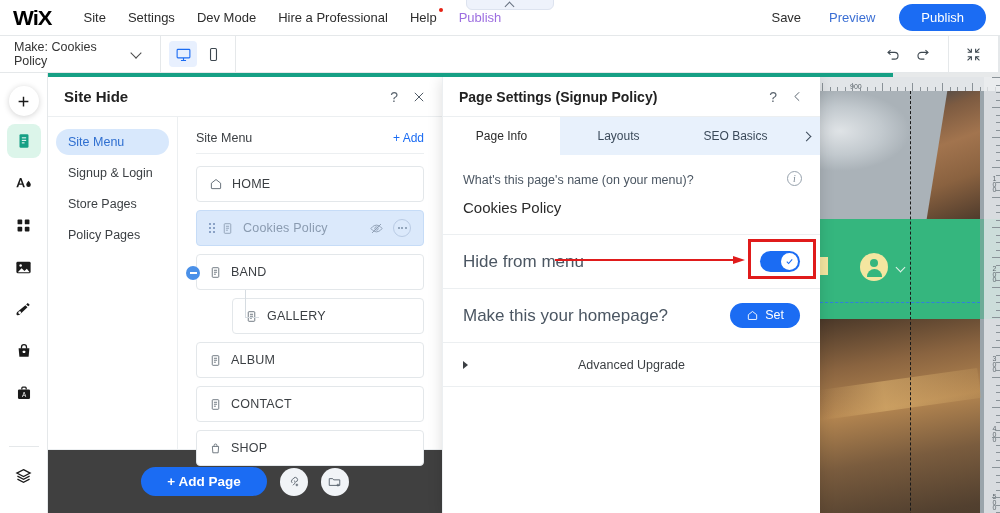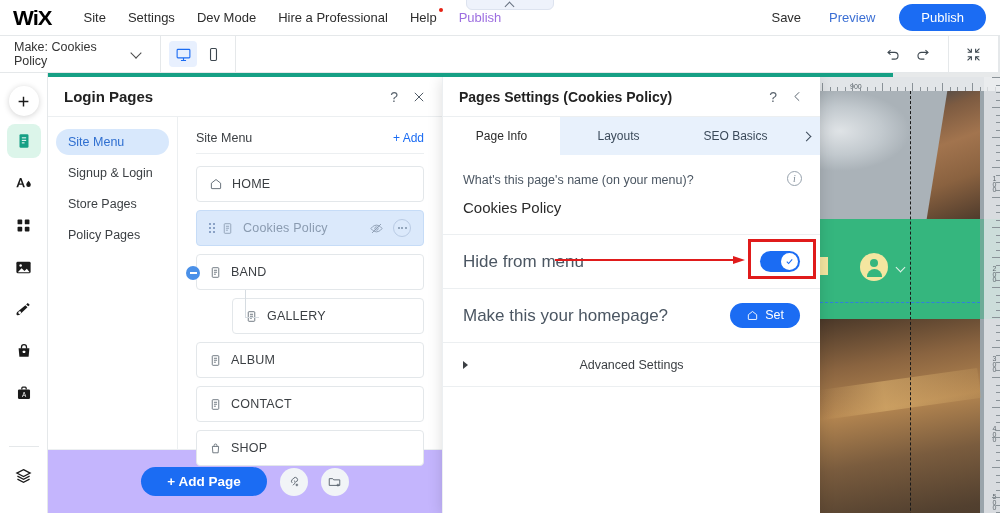--- a/index.html
+++ b/index.html
@@ -173,21 +173,21 @@
   }
   .band-dot:after { content:""; width:7px; height:1.6px; background:#fff; }
   .tree-line {
     position:absolute; left:12px; top:-9px; width:1px; height:27px; background:#d6dce1;
   }
   .tree-line:after {
     content:""; position:absolute; left:0; top:27px; width:14px; height:1px; background:#d6dce1;
   }
   .sp-foot {
     height:64px; flex:none; display:flex; align-items:center; justify-content:center;
-    gap:13px; border-top:1px solid #eceff1; background:#c4b5fd;
+    gap:13px; border-top:1px solid #eceff1; background:#404040;
   }
   .add-page-btn {
     background:#1b6cf3; color:#fff; font-size:13.5px; font-weight:bold;
     border-radius:17px; padding:8px 26px; line-height:1;
   }
   .circ-btn {
     width:28px; height:28px; border-radius:50%; background:#f1f4f7;
     display:flex; align-items:center; justify-content:center;
   }
 
@@ -593,21 +593,21 @@
       <span class="tick-v" style="top: 424px; width: 8px;"></span>
       <span class="tick-v" style="top: 431.5px; width: 4px;"></span>
       <span class="tick-v" style="top: 439px; width: 4px;"></span>
     </div>
 </div>
 
 <div class="panels">
 
   <div class="sp-panel">
     <div class="sp-head">
-      <span class="sp-title">Login Pages</span>
+      <span class="sp-title">Site Hide</span>
       <span class="sp-head-ico">
         <span class="q-ico">?</span>
         <svg width="14" height="14" viewBox="0 0 20 20" stroke="#4b5662" stroke-width="1.4">
           <path d="M4 4l12 12M16 4 4 16"></path>
         </svg>
       </span>
     </div>
 
     <div class="sp-body">
       <div class="sp-nav">
@@ -729,21 +729,21 @@
         <svg width="15" height="15" viewBox="0 0 20 20" fill="none" stroke="#5b6670" stroke-width="1.3">
           <path d="M3 6.2h4.6l1.3 1.6H17v7.4H3z"></path>
           <path d="M12.8 14.8h3.6M14.6 13v3.6" stroke="#5b6670"></path>
         </svg>
       </div>
     </div>
   </div>
 
   <div class="ps-panel">
     <div class="ps-head">
-      <span class="ps-title">Pages Settings (Cookies Policy)</span>
+      <span class="ps-title">Page Settings (Signup Policy)</span>
       <span class="sp-head-ico">
         <span class="q-ico">?</span>
         <svg width="13" height="13" viewBox="0 0 20 20" fill="none" stroke="#4b5662" stroke-width="1.4">
           <path d="M12.5 3.5 6 10l6.5 6.5"></path>
         </svg>
       </span>
     </div>
 
     <div class="ps-tabs">
       <div class="ps-tab active">Page Info</div>
@@ -779,21 +779,21 @@
         <span class="set-btn" style="margin-left:auto">
           <svg width="13" height="13" viewBox="0 0 20 20" fill="none" stroke="#fff" stroke-width="1.4">
             <path d="M3.6 8.8 10 3.8l6.4 5v6.6a.7.7 0 0 1-.7.7H4.3a.7.7 0 0 1-.7-.7z"></path>
           </svg>
           <span>Set</span>
         </span>
       </div>
 
       <div class="adv-row">
         <span class="tri"></span>
-        <span class="adv-lbl">Advanced Settings</span>
+        <span class="adv-lbl">Advanced Upgrade</span>
       </div>
     </div>
   </div>
 </div>
 
 <div class="annot-arrow">
   <span class="shaft"></span>
   <span class="head"></span>
 </div>
 <div class="annot-box"></div>

